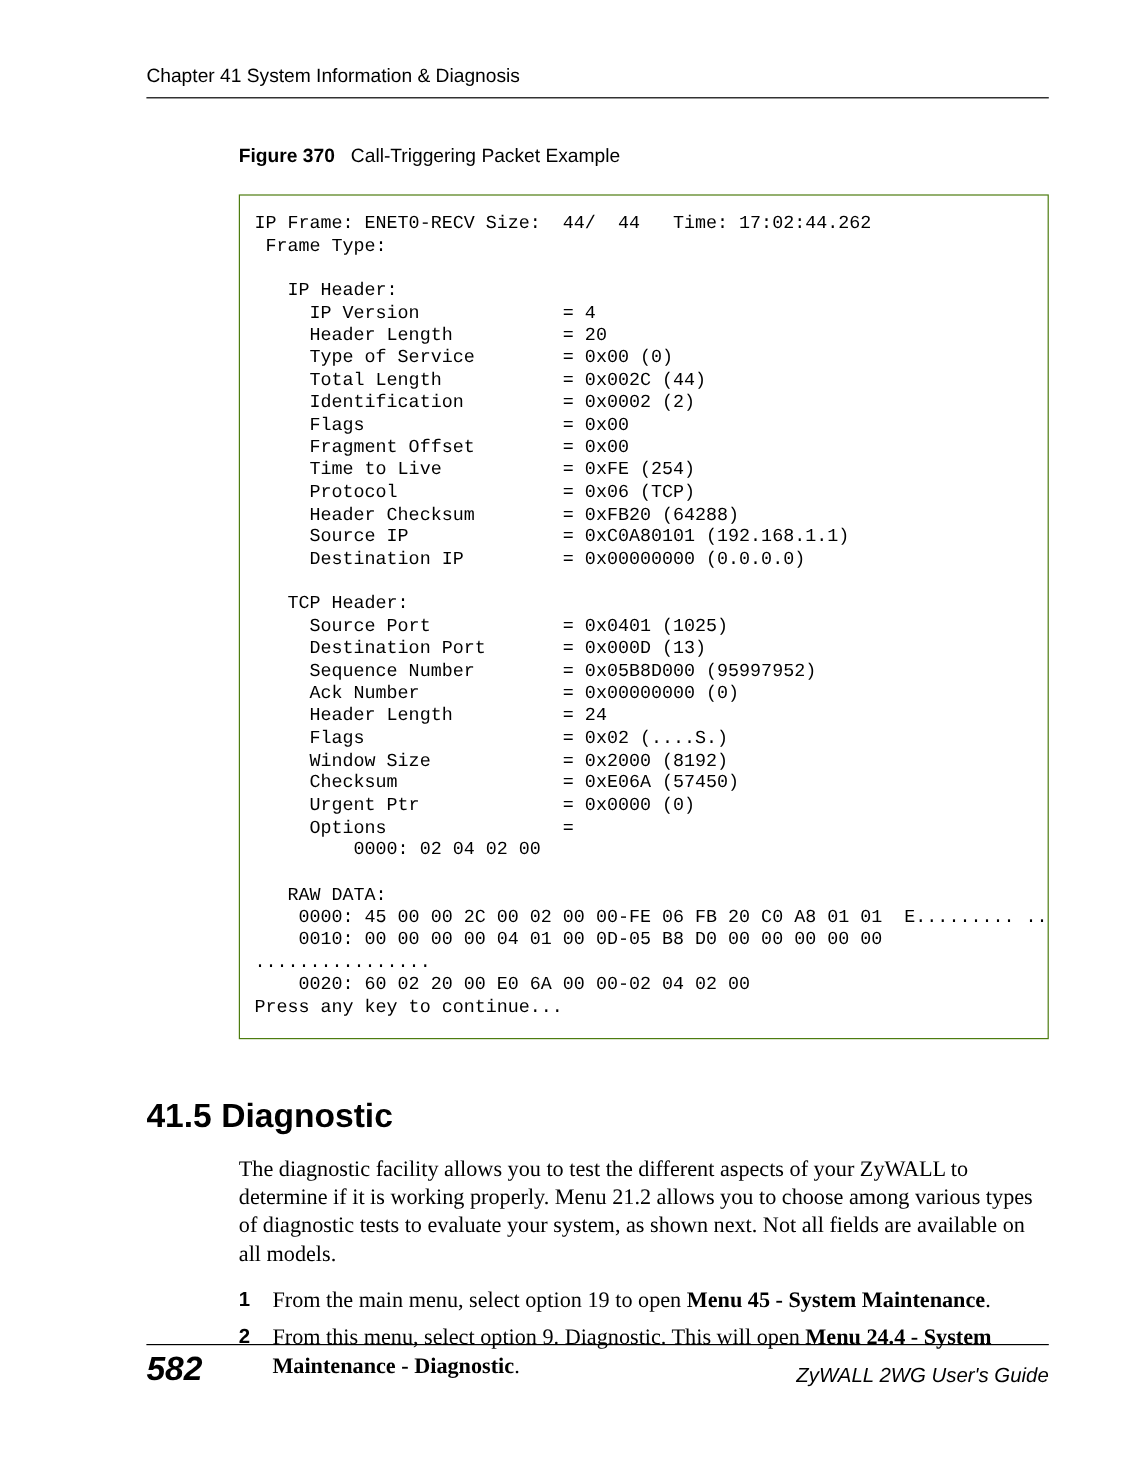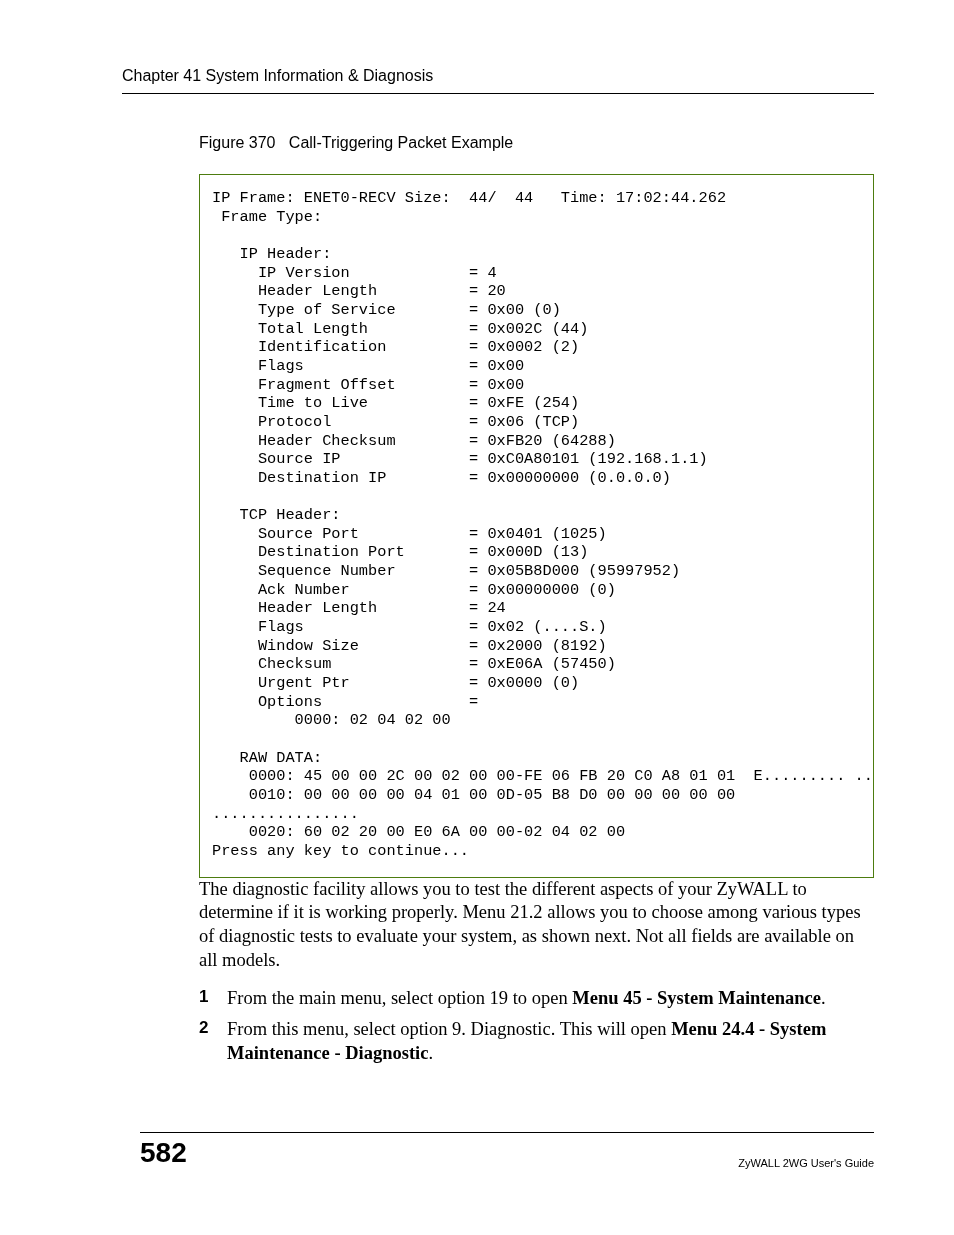--- a/index.html
+++ b/index.html
@@ -11,40 +11,39 @@
     background: #ffffff;
     font-family: "Times New Roman", Times, serif;
     color: #000;
   }
   .page {
     position: relative;
     width: 954px;
     height: 1197px;
     box-sizing: border-box;
     padding: 55px 80px 0 122px;
-    margin-top: 12px;
   }
   .running-header {
     font-family: Arial, Helvetica, sans-serif;
     font-size: 16px;
     color: #000;
     padding-bottom: 6px;
   }
   .header-rule {
     border: none;
     border-top: 1.5px solid #000;
     margin: 2px 0 40px 0;
   }
   .figure-caption {
     font-family: Arial, Helvetica, sans-serif;
     font-size: 16px;
     margin-left: 77px;
     margin-bottom: 22px;
   }
-  .figure-caption .fig-label { font-weight: normal; }
+  .figure-caption .fig-label { font-weight: bold; }
   .code-box {
     margin-left: 77px;
     border: 1px solid #4d7c0f;
     padding: 14px 12px 16px 12px;
     font-family: Liberation Mono, monospace;
     font-size: 15.3px;
     line-height: 1.22;
     white-space: pre;
     overflow: hidden;
   }
@@ -80,42 +79,43 @@
   ol.steps li .num {
     position: absolute;
     left: 0;
     top: 0;
     font-family: Arial, Helvetica, sans-serif;
     font-weight: bold;
     font-size: 17px;
   }
   .footer {
     position: absolute;
-    left: 140px;
+    left: 122px;
     right: 80px;
     bottom: 40px;
+    font-style: italic;
   }
   .footer-rule {
     border: none;
     border-top: 1.5px solid #000;
     margin: 0 0 4px 0;
   }
   .footer-row {
     display: flex;
     justify-content: space-between;
     align-items: flex-end;
   }
   .page-number {
     font-family: Arial, Helvetica, sans-serif;
     font-size: 28px;
     font-weight: bold;
   }
   .guide-name {
     font-family: Arial, Helvetica, sans-serif;
-    font-size: 11px;
+    font-size: 17px;
   }
 </style>
 </head>
 <body>
 
 <div class="page">
 
   <div class="running-header">Chapter 41 System Information &amp; Diagnosis</div>
   <hr class="header-rule">
 
@@ -153,20 +153,21 @@
      Options                =
          0000: 02 04 02 00
 
    RAW DATA:
     0000: 45 00 00 2C 00 02 00 00-FE 06 FB 20 C0 A8 01 01  E......... ....
     0010: 00 00 00 00 04 01 00 0D-05 B8 D0 00 00 00 00 00  
 ................
     0020: 60 02 20 00 E0 6A 00 00-02 04 02 00
 Press any key to continue...</div>
 
+  <div class="section-heading">41.5  Diagnostic</div>
 
   <p class="body-text">The diagnostic facility allows you to test the different aspects of your ZyWALL to determine if it is working properly. Menu 21.2 allows you to choose among various types of diagnostic tests to evaluate your system, as shown next. Not all fields are available on all models.</p>
 
 
   <ol class="steps">
     <li>
       <span class="num">1</span>
       <span>From the main menu, select option 19 to open </span><span class="bold">Menu 45 - System Maintenance</span><span>.</span>
     </li>
     <li>

